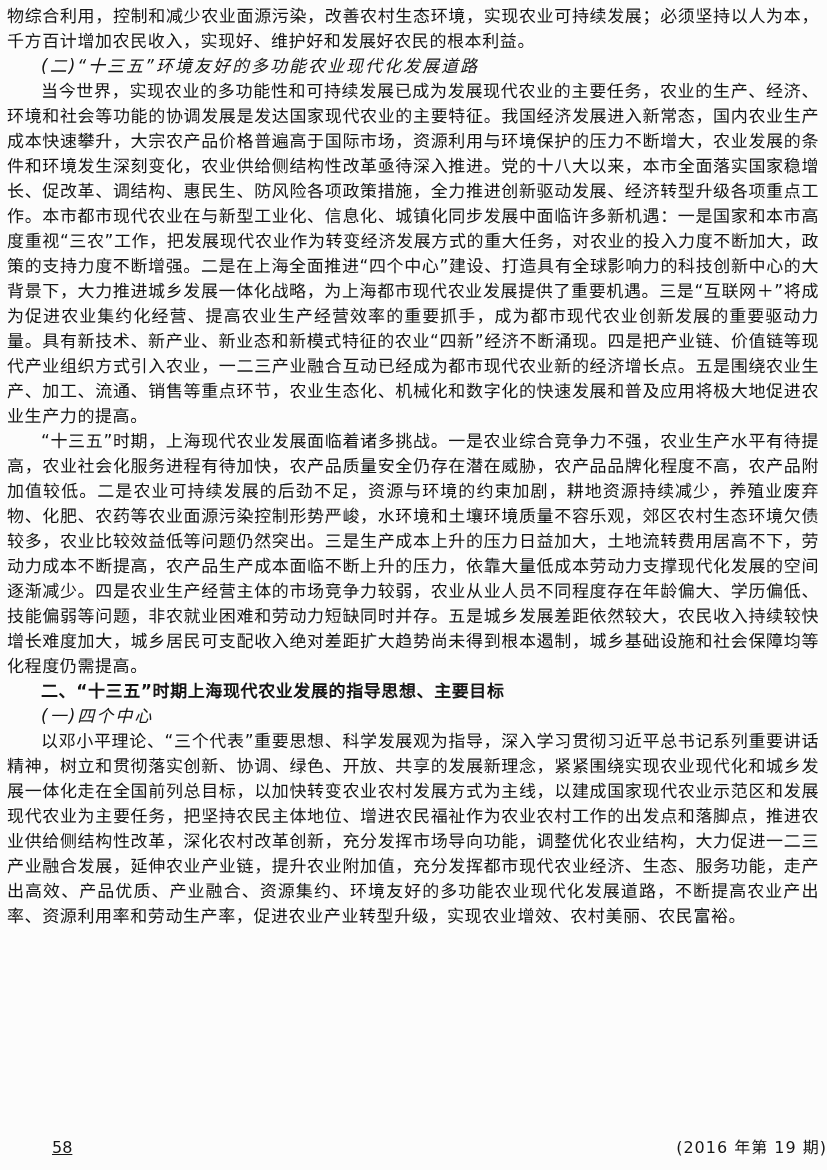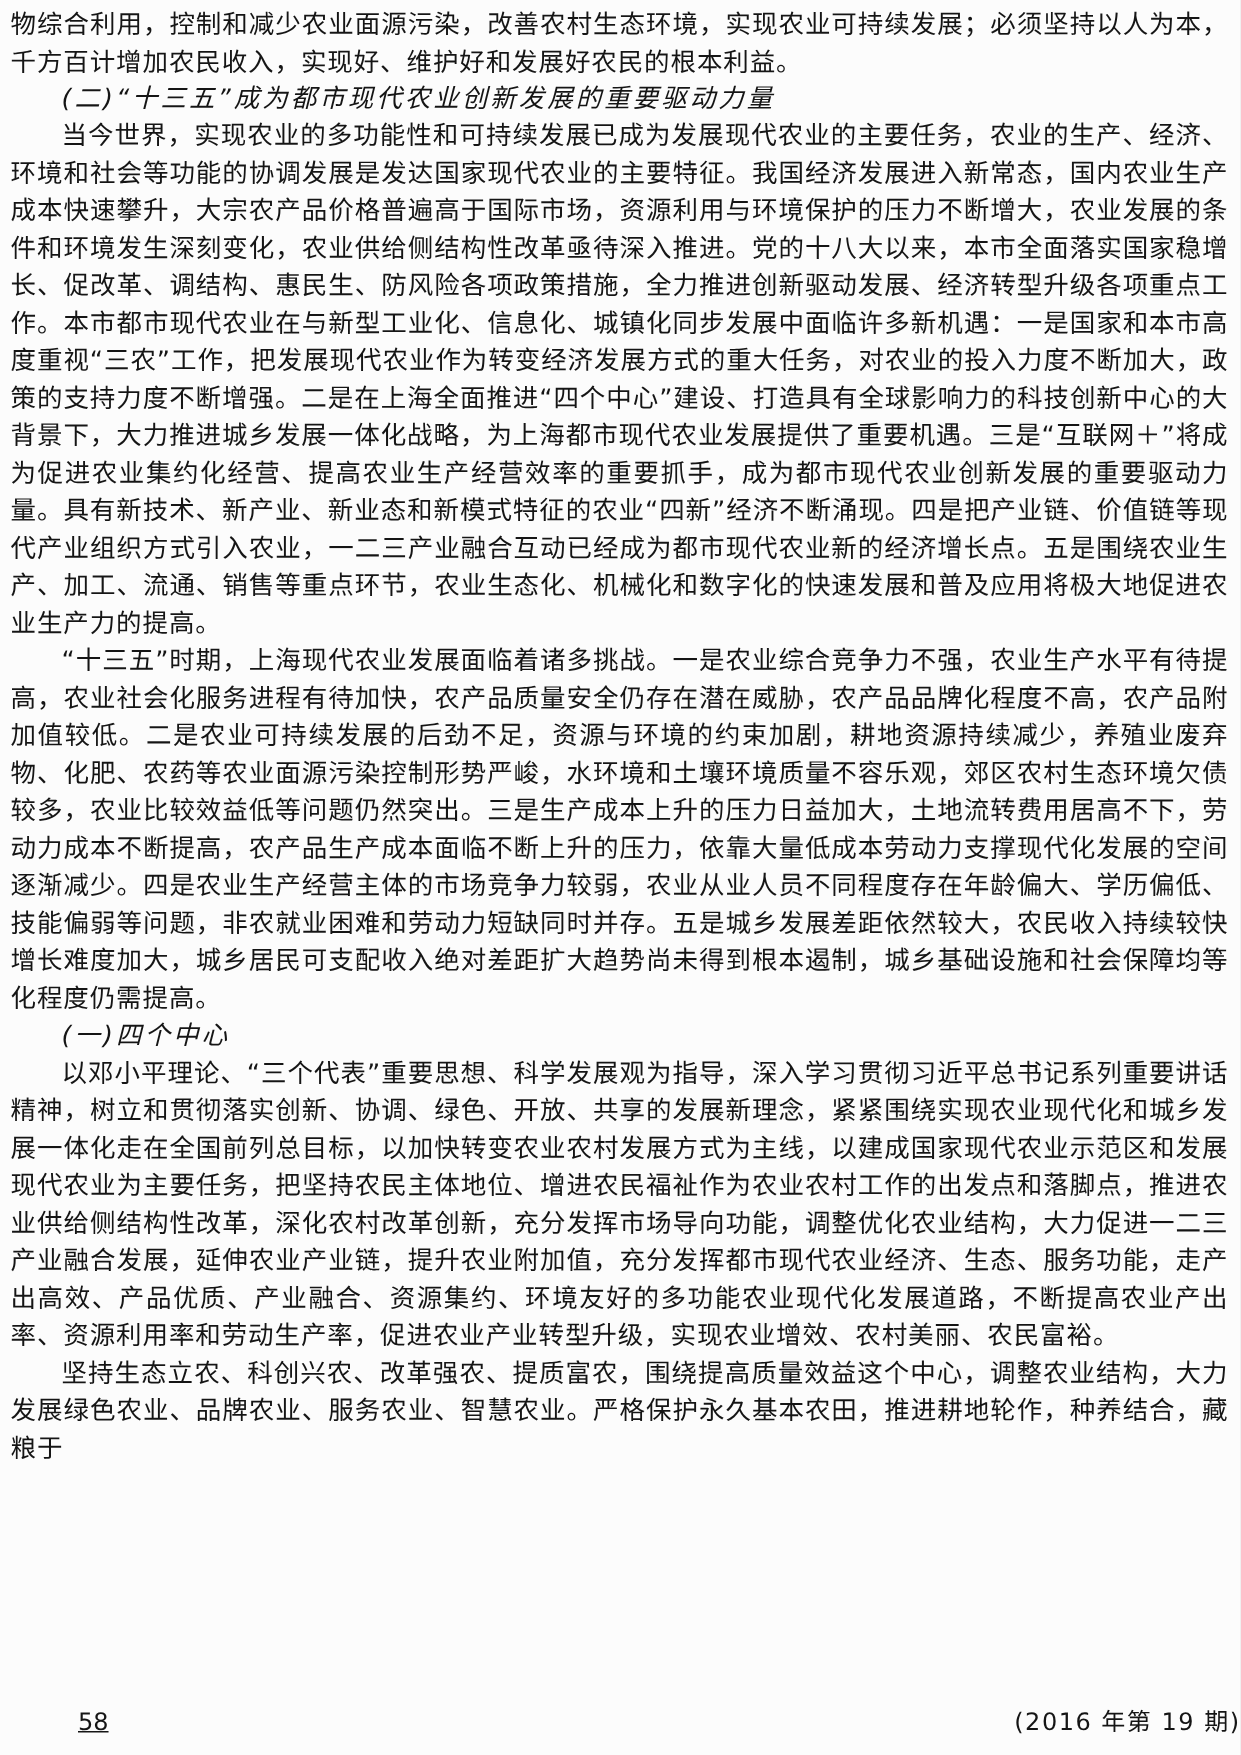--- a/index.html
+++ b/index.html
@@ -18,21 +18,21 @@
     font-size:17px;
     line-height:25px;
     text-align:justify;
     text-justify:inter-ideograph;
     letter-spacing:0.6px;
   }
   .content p{
     margin:0;
     text-indent:2em;
   }
-  .content p.cont{text-indent:0;font-family:Liberation Serif, serif;}
+  .content p.cont{text-indent:0;}
   .kai{
     font-style:italic;
     letter-spacing:2px;
   }
   .h2{
     font-weight:bold;
     font-style:normal;
   }
   .footer{
     position:absolute;
@@ -50,25 +50,25 @@
     text-align:right;
     letter-spacing:1px;
   }
 </style>
 </head>
 <body>
 
 <div class="page">
   <div class="content">
     <p class="cont">物综合利用，控制和减少农业面源污染，改善农村生态环境，实现农业可持续发展；必须坚持以人为本，千方百计增加农民收入，实现好、维护好和发展好农民的根本利益。</p>
-    <p class="kai">(二)“十三五”成为都市现代农业创新发展的重要驱动力量</p>
+    <p class="kai">(二)“十三五”环境友好的多功能农业现代化发展道路</p>
     <p>当今世界，实现农业的多功能性和可持续发展已成为发展现代农业的主要任务，农业的生产、经济、环境和社会等功能的协调发展是发达国家现代农业的主要特征。我国经济发展进入新常态，国内农业生产成本快速攀升，大宗农产品价格普遍高于国际市场，资源利用与环境保护的压力不断增大，农业发展的条件和环境发生深刻变化，农业供给侧结构性改革亟待深入推进。党的十八大以来，本市全面落实国家稳增长、促改革、调结构、惠民生、防风险各项政策措施，全力推进创新驱动发展、经济转型升级各项重点工作。本市都市现代农业在与新型工业化、信息化、城镇化同步发展中面临许多新机遇：一是国家和本市高度重视“三农”工作，把发展现代农业作为转变经济发展方式的重大任务，对农业的投入力度不断加大，政策的支持力度不断增强。二是在上海全面推进“四个中心”建设、打造具有全球影响力的科技创新中心的大背景下，大力推进城乡发展一体化战略，为上海都市现代农业发展提供了重要机遇。三是“互联网＋”将成为促进农业集约化经营、提高农业生产经营效率的重要抓手，成为都市现代农业创新发展的重要驱动力量。具有新技术、新产业、新业态和新模式特征的农业“四新”经济不断涌现。四是把产业链、价值链等现代产业组织方式引入农业，一二三产业融合互动已经成为都市现代农业新的经济增长点。五是围绕农业生产、加工、流通、销售等重点环节，农业生态化、机械化和数字化的快速发展和普及应用将极大地促进农业生产力的提高。</p>
     <p>“十三五”时期，上海现代农业发展面临着诸多挑战。一是农业综合竞争力不强，农业生产水平有待提高，农业社会化服务进程有待加快，农产品质量安全仍存在潜在威胁，农产品品牌化程度不高，农产品附加值较低。二是农业可持续发展的后劲不足，资源与环境的约束加剧，耕地资源持续减少，养殖业废弃物、化肥、农药等农业面源污染控制形势严峻，水环境和土壤环境质量不容乐观，郊区农村生态环境欠债较多，农业比较效益低等问题仍然突出。三是生产成本上升的压力日益加大，土地流转费用居高不下，劳动力成本不断提高，农产品生产成本面临不断上升的压力，依靠大量低成本劳动力支撑现代化发展的空间逐渐减少。四是农业生产经营主体的市场竞争力较弱，农业从业人员不同程度存在年龄偏大、学历偏低、技能偏弱等问题，非农就业困难和劳动力短缺同时并存。五是城乡发展差距依然较大，农民收入持续较快增长难度加大，城乡居民可支配收入绝对差距扩大趋势尚未得到根本遏制，城乡基础设施和社会保障均等化程度仍需提高。</p>
+    <p class="h2">二、“十三五”时期上海现代农业发展的指导思想、主要目标</p>
     <p class="kai">(一)四个中心</p>
     <p>以邓小平理论、“三个代表”重要思想、科学发展观为指导，深入学习贯彻习近平总书记系列重要讲话精神，树立和贯彻落实创新、协调、绿色、开放、共享的发展新理念，紧紧围绕实现农业现代化和城乡发展一体化走在全国前列总目标，以加快转变农业农村发展方式为主线，以建成国家现代农业示范区和发展现代农业为主要任务，把坚持农民主体地位、增进农民福祉作为农业农村工作的出发点和落脚点，推进农业供给侧结构性改革，深化农村改革创新，充分发挥市场导向功能，调整优化农业结构，大力促进一二三产业融合发展，延伸农业产业链，提升农业附加值，充分发挥都市现代农业经济、生态、服务功能，走产出高效、产品优质、产业融合、资源集约、环境友好的多功能农业现代化发展道路，不断提高农业产出率、资源利用率和劳动生产率，促进农业产业转型升级，实现农业增效、农村美丽、农民富裕。</p>
-    <p>坚持生态立农、科创兴农、改革强农、提质富农，围绕提高质量效益这个中心，调整农业结构，大力发展绿色农业、品牌农业、服务农业、智慧农业。严格保护永久基本农田，推进耕地轮作，种养结合，藏粮于</p>
   </div>
 
   <div class="footer">
     <span class="pageno">58</span>
     <span class="issue">(2016 年第 19 期)</span>
   </div>
 </div>
 
 </body></html>

